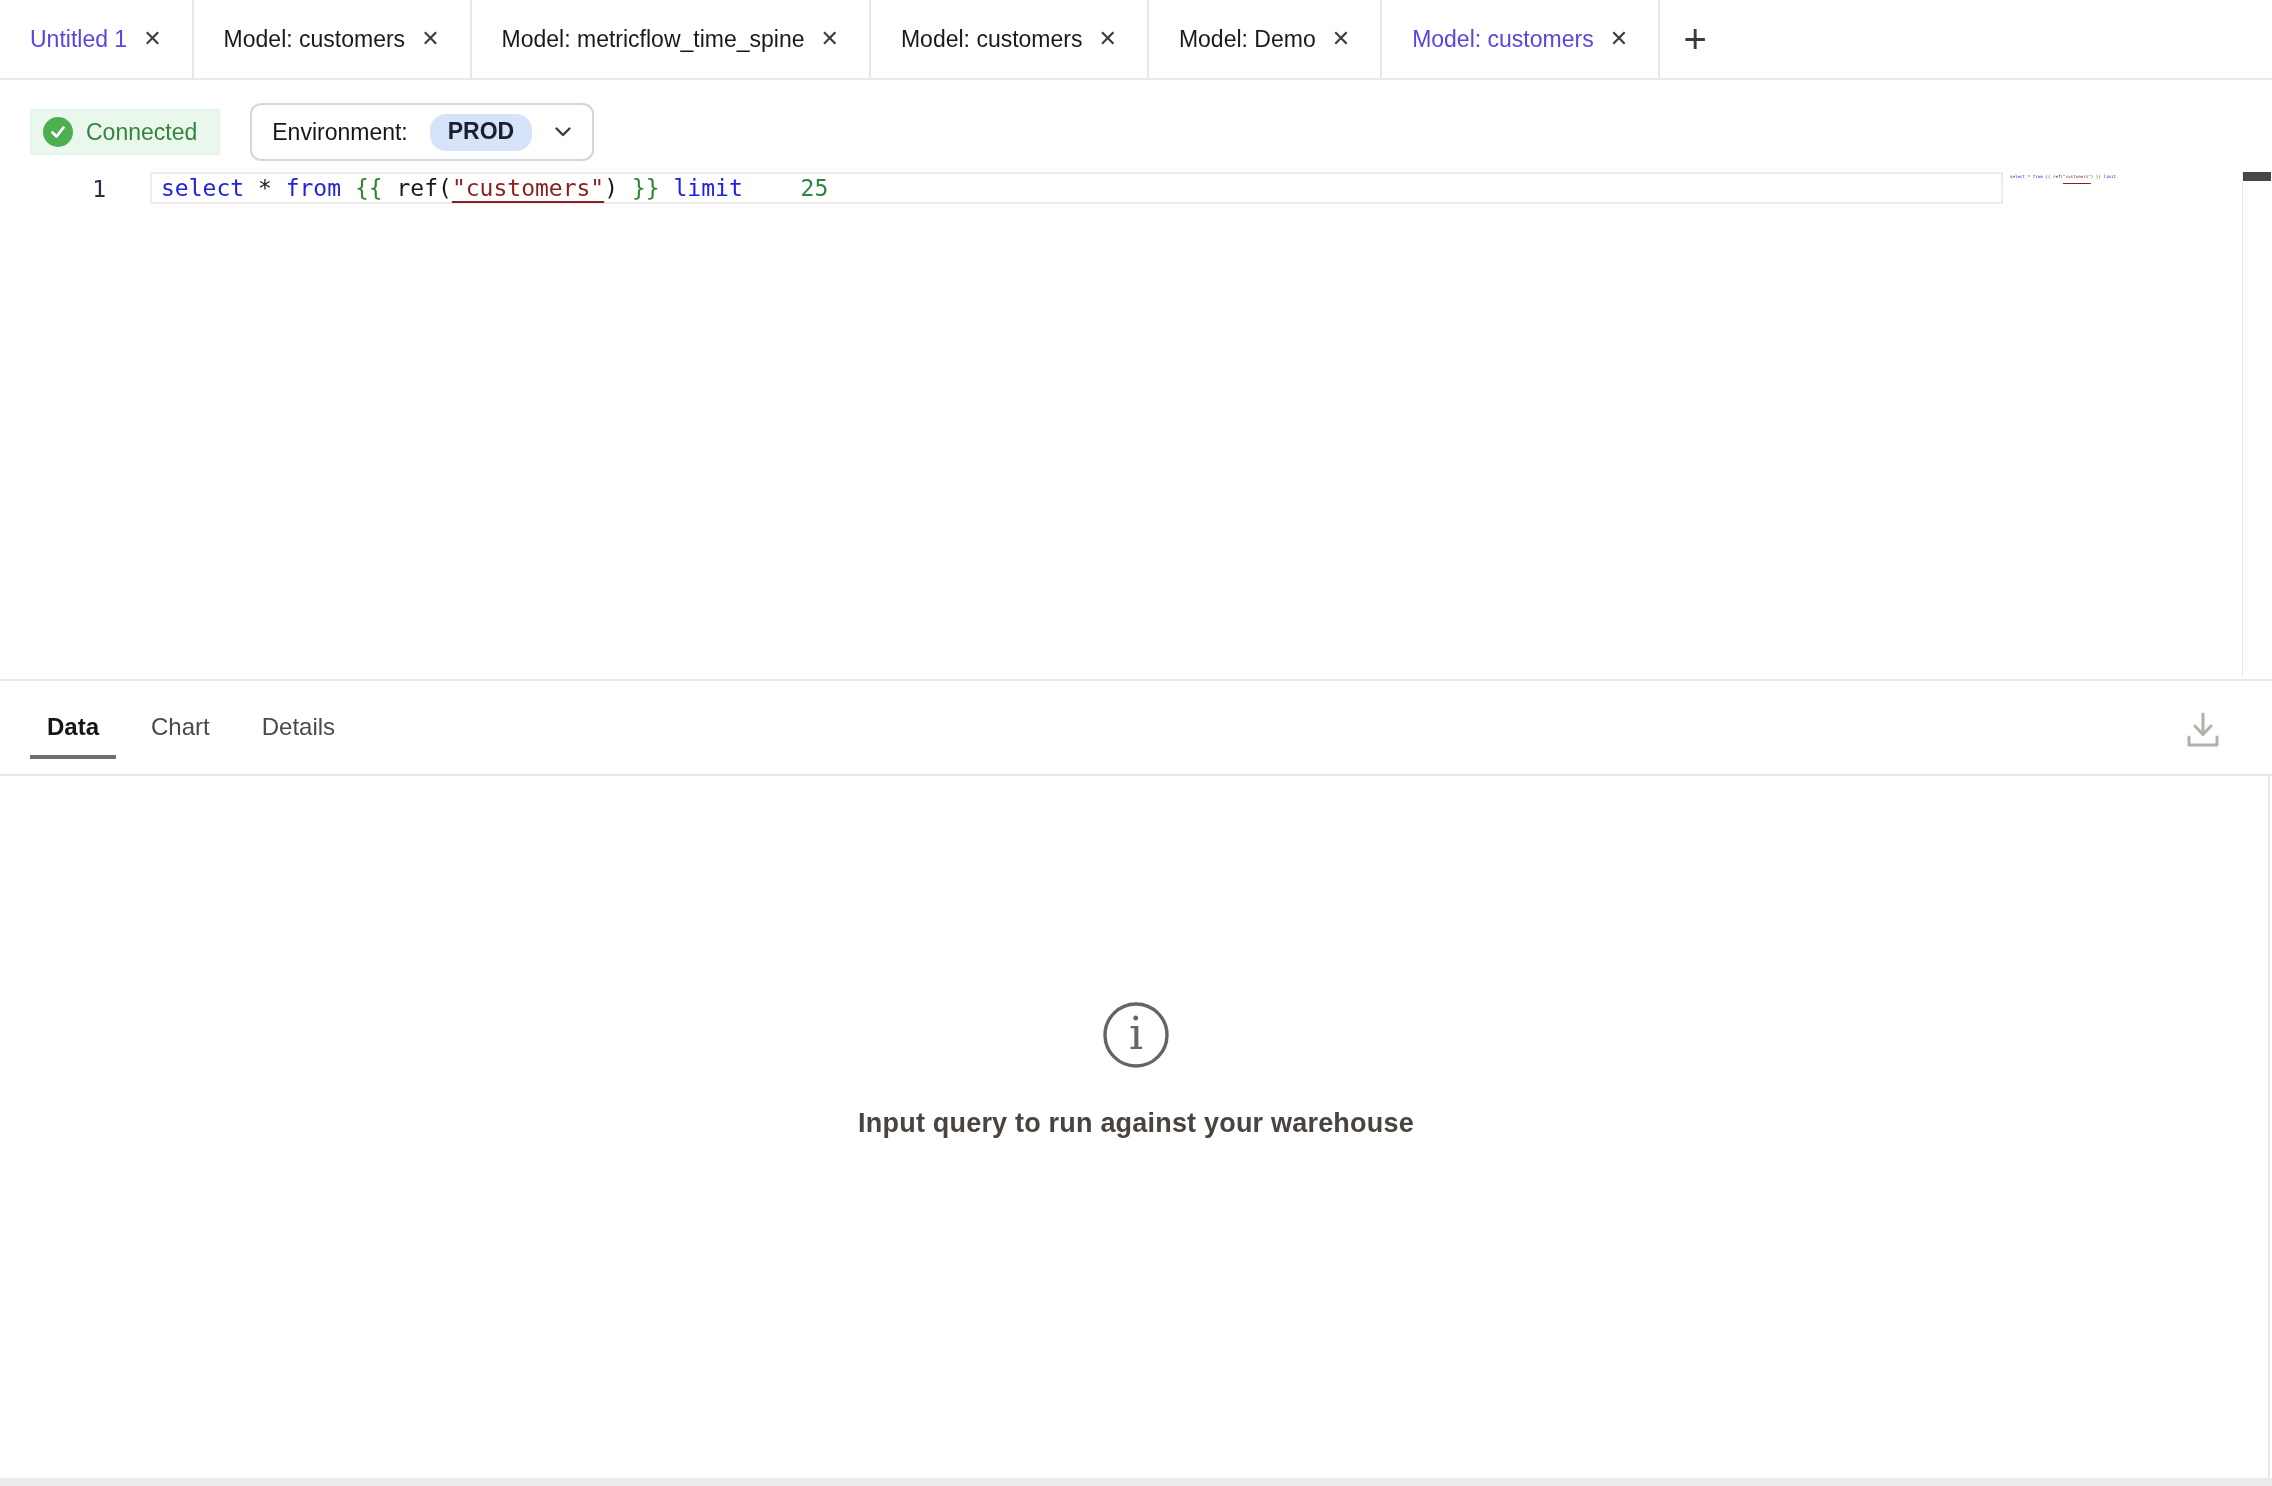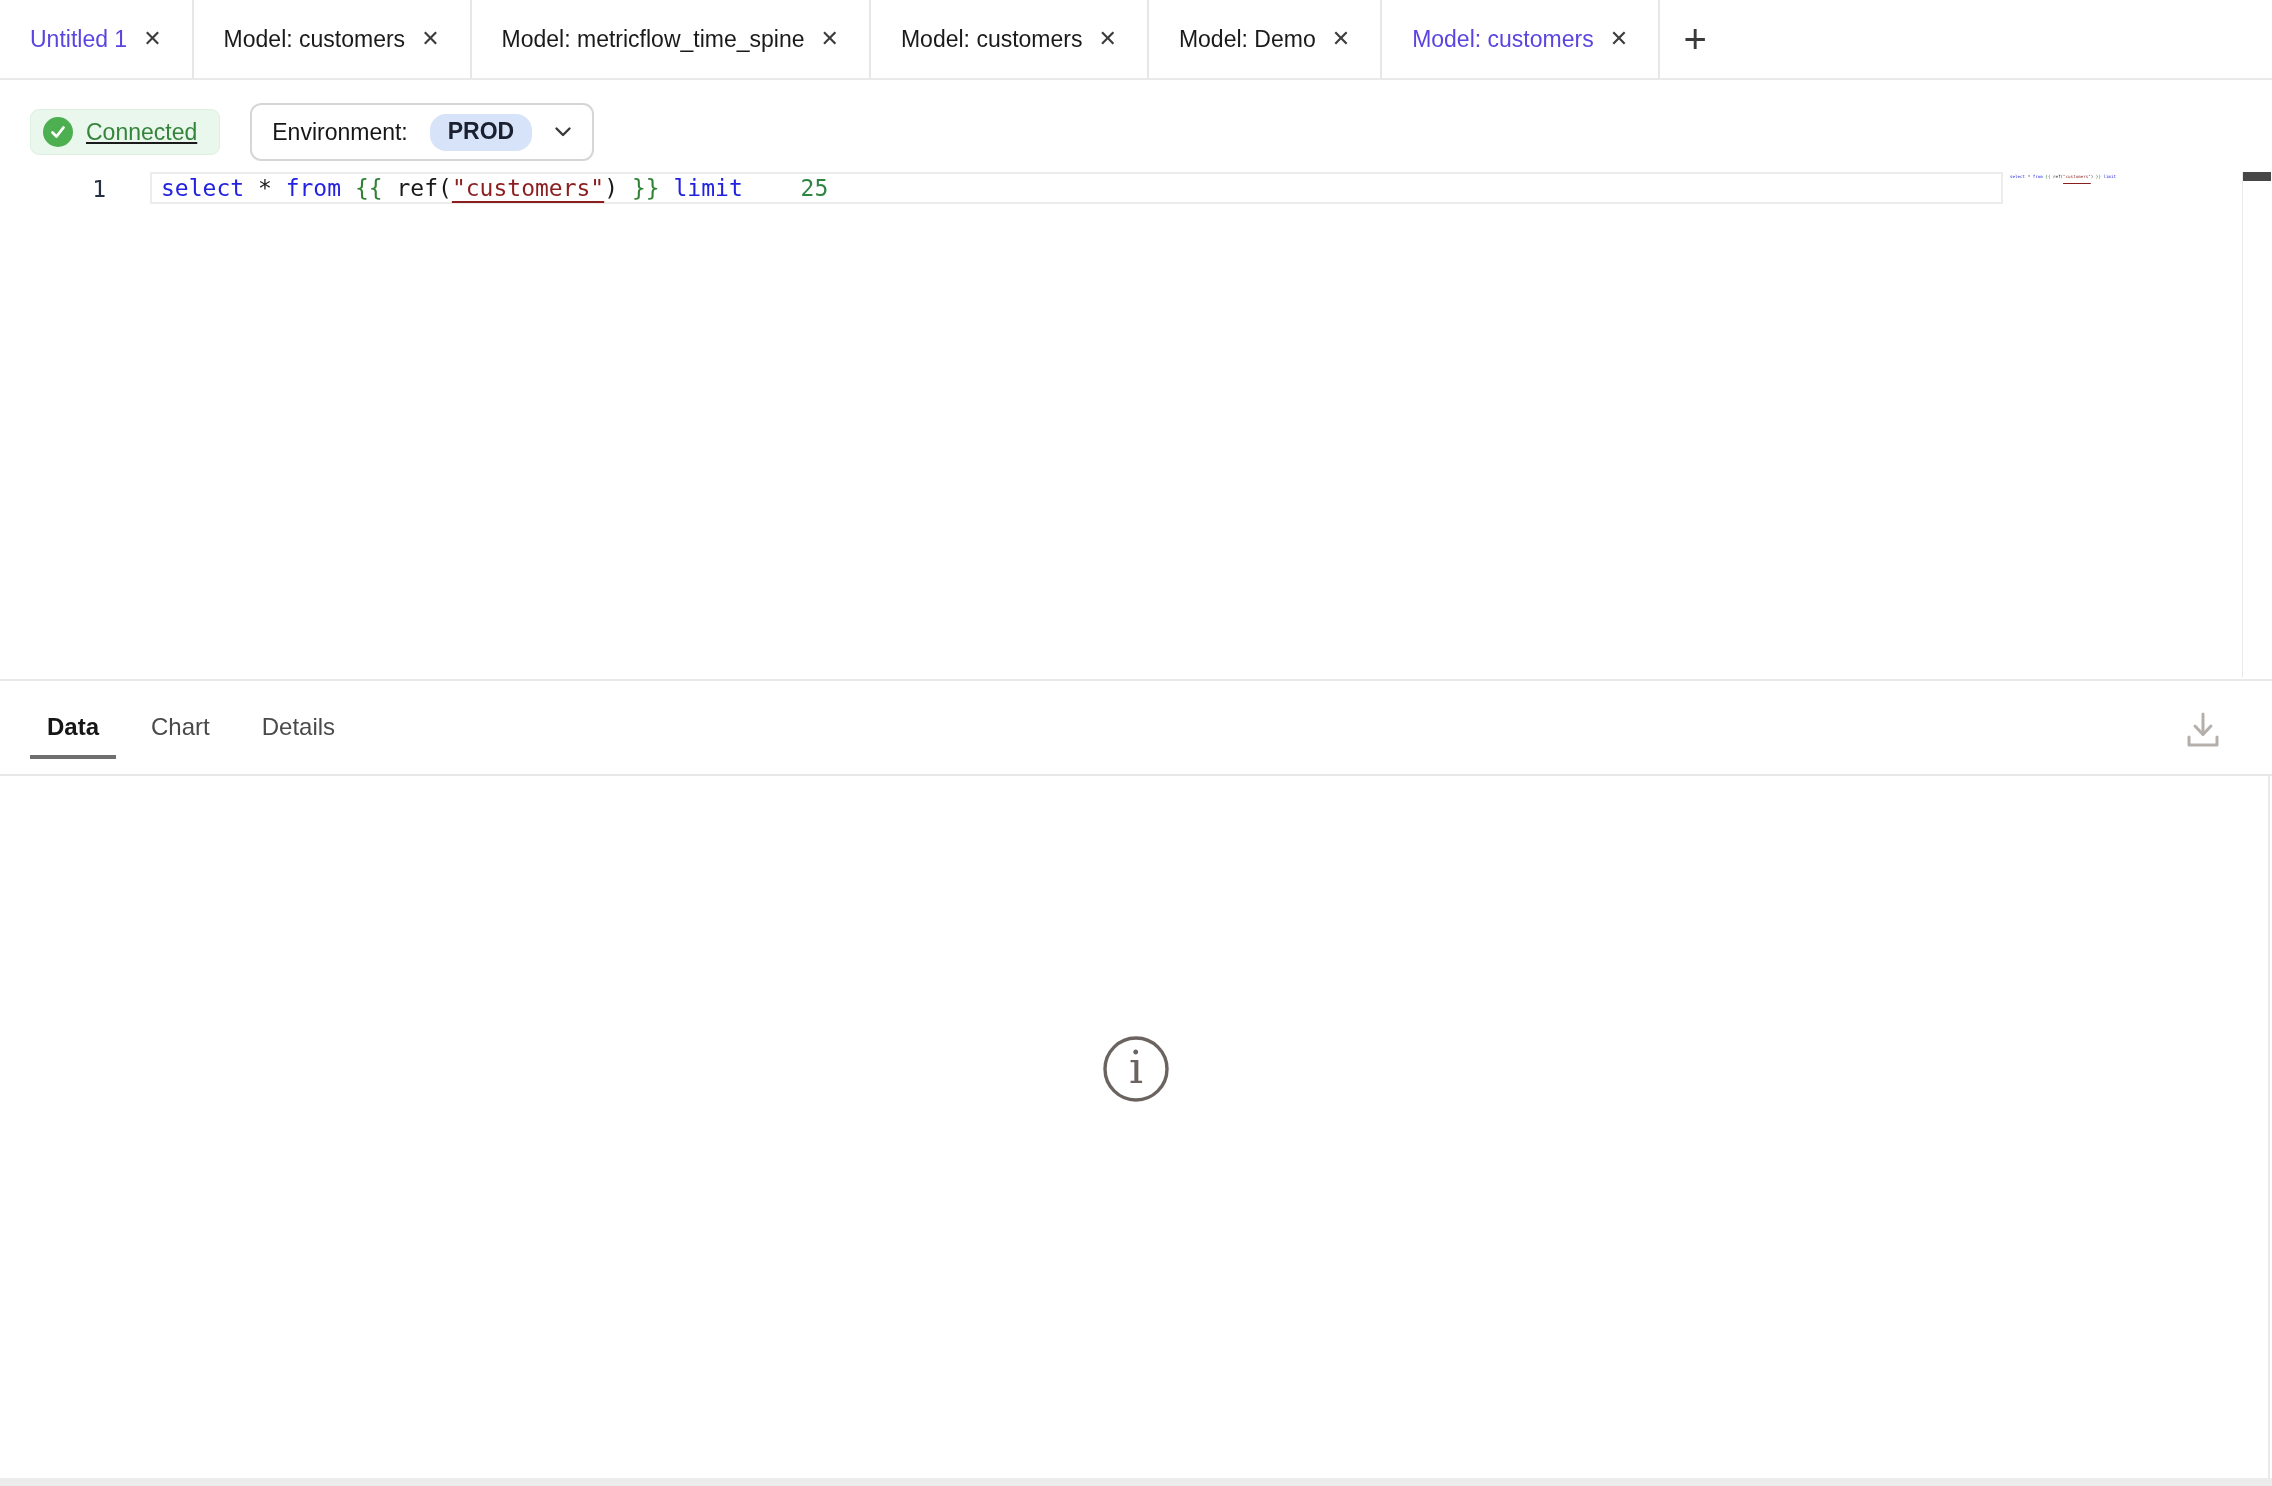--- a/index.html
+++ b/index.html
@@ -25,21 +25,21 @@
                  border: 2px solid #c9c9c9; border-radius: 11px; background: #fff;
                  font-size: 24px; font-weight: 500; color: #161616; cursor: pointer; }
   .btn-run { display: flex; align-items: center; gap: 14px; height: 60px; padding: 0 30px;
              border: none; border-radius: 11px; background: #161616; color: #fff;
              font-size: 24px; font-weight: 600; cursor: pointer; }
 
   
   .editor-section { position: relative; height: 599px; background: #fff; }
   .status-row { display: flex; align-items: center; gap: 30px; padding: 22px 0 0 30px; height: 82px; }
   .badge-connected { display: flex; align-items: center; gap: 13px; height: 46px; padding: 0 22px 0 12px;
-                     background: #e9f7ec; border: 1px solid #ddf0e1; border-radius: 9px; text-decoration: underline; }
+                     background: #e9f7ec; border: 1px solid #ddf0e1; border-radius: 1px; }
   .badge-connected .dot { display: flex; align-items: center; justify-content: center;
                           width: 30px; height: 30px; border-radius: 50%; background: #4caf50; }
   .badge-connected .lbl { font-size: 23px; font-weight: 500; color: #35843c; }
   .env-select { display: flex; align-items: center; gap: 22px; height: 58px; padding: 0 20px;
                 border: 2px solid #d6d6d6; border-radius: 11px; background: #fff; cursor: pointer; }
   .env-select .lbl { font-size: 23px; color: #161616; }
   .env-pill { display: inline-block; padding: 4px 18px 6px; border-radius: 16px; background: #d6e3f8;
               font-size: 23px; font-weight: 600; color: #1b2030; }
 
   .code-area { position: relative; margin-top: 10px; }
@@ -160,18 +160,19 @@
       </svg>
     </div>
   </div>
 
   <div class="results-body">
     <div class="empty-state">
       <svg width="70" height="70" viewBox="0 0 70 70">
         <circle cx="35" cy="35" r="31" fill="none" stroke="#6b6360" stroke-width="3.4"></circle>
         <text x="35" y="49" text-anchor="middle" font-family="DejaVu Serif, serif" font-size="44" fill="#6b6360">i</text>
       </svg>
+      <div class="empty-msg">Input query to run against your warehouse</div>
     </div>
   </div>
 
   <div class="results-right-border"></div>
   <div class="bottom-strip"></div>
 </div>
 
 </body></html>

